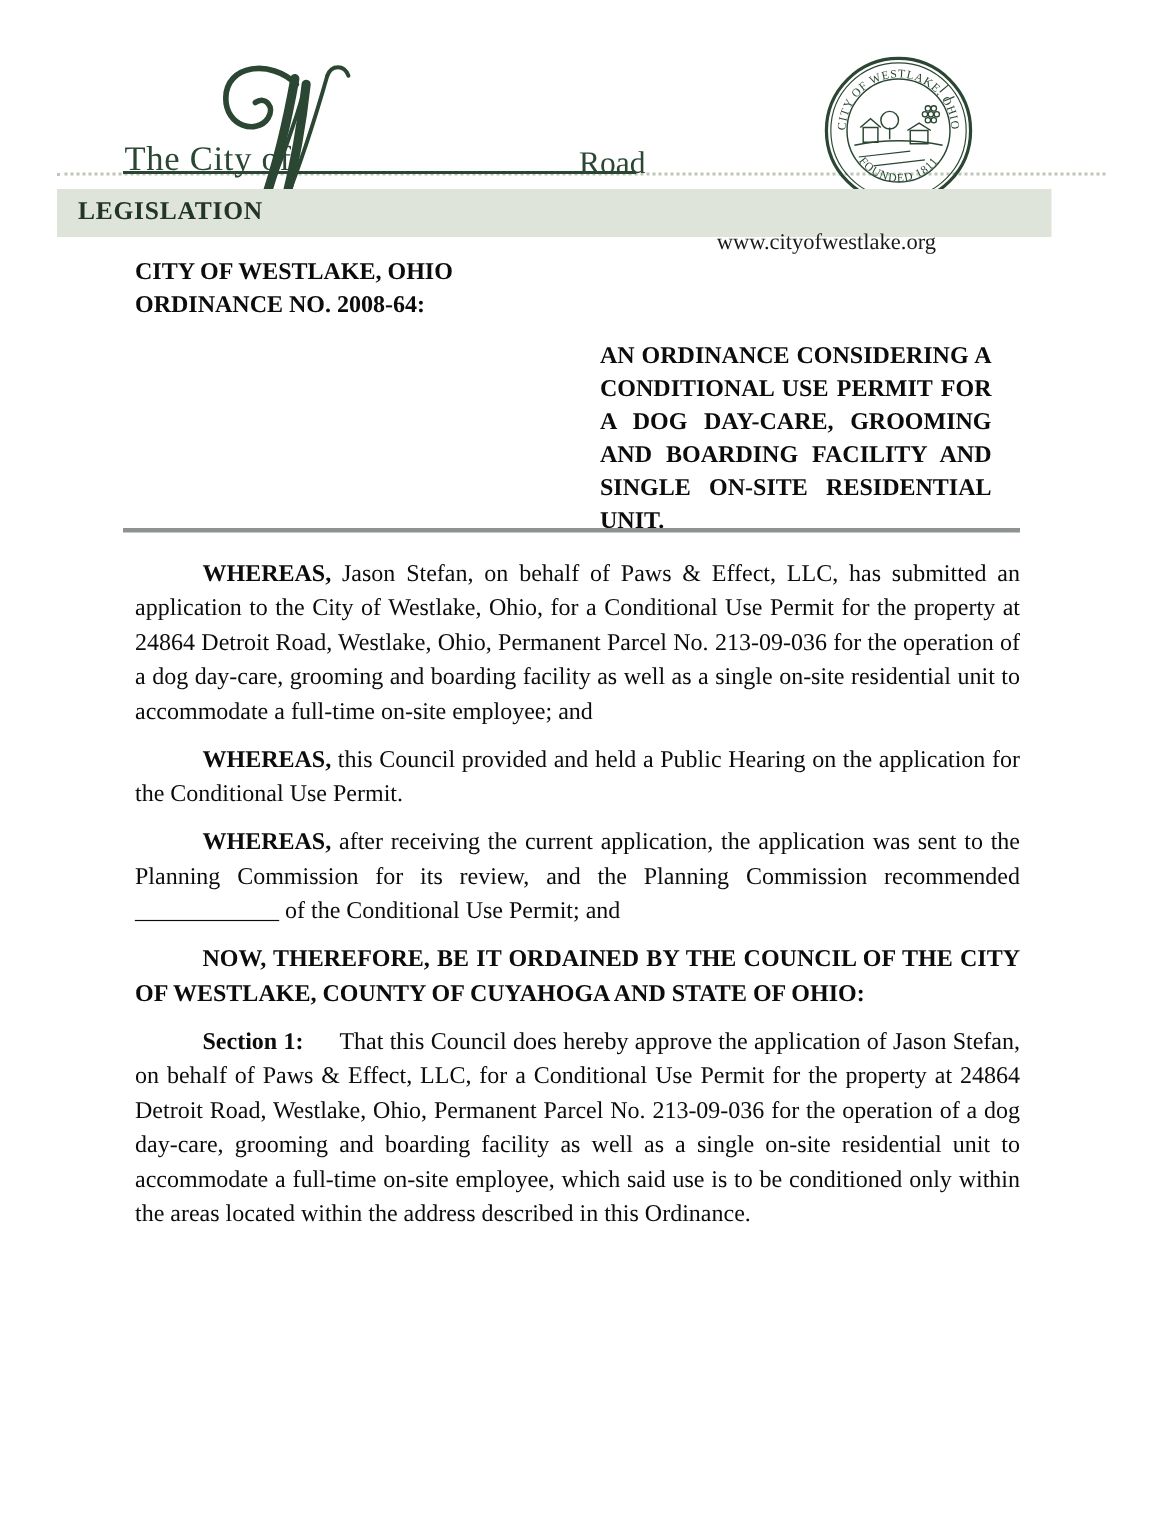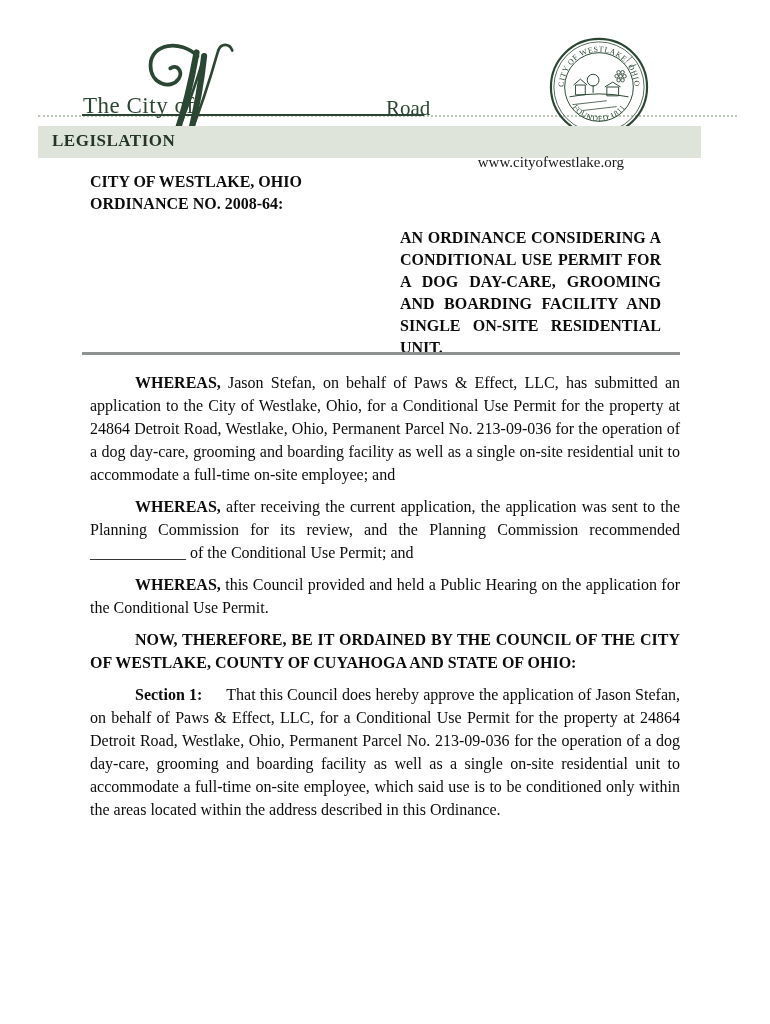--- a/index.html
+++ b/index.html
@@ -139,19 +139,19 @@
     <div>CITY OF WESTLAKE, OHIO</div>
     <div>ORDINANCE NO. 2008-64:</div>
   </div>
 
   <div class="doc-title">AN ORDINANCE CONSIDERING A CONDITIONAL USE PERMIT FOR A DOG DAY-CARE, GROOMING AND BOARDING FACILITY AND SINGLE ON-SITE RESIDENTIAL UNIT.</div>
 
   <div class="mid-rule"></div>
 
   <div class="doc-body">
       <p><span class="lead">WHEREAS,</span> Jason Stefan, on behalf of Paws &amp; Effect, LLC, has submitted an application to the City of Westlake, Ohio, for a Conditional Use Permit for the property at 24864 Detroit Road, Westlake, Ohio, Permanent Parcel No. 213-09-036 for the operation of a dog day-care, grooming and boarding facility as well as a single on-site residential unit to accommodate a full-time on-site employee; and</p>
+      <p><span class="lead">WHEREAS,</span> this Council provided and held a Public Hearing on the application for the Conditional Use Permit.</p>
       <p><span class="lead">WHEREAS,</span> after receiving the current application, the application was sent to the Planning Commission for its review, and the Planning Commission recommended ____________ of the Conditional Use Permit; and</p>
-      <p><span class="lead">WHEREAS,</span> this Council provided and held a Public Hearing on the application for the Conditional Use Permit.</p>
       <p class="allbold"><span class="lead">NOW, THEREFORE, BE IT ORDAINED BY THE COUNCIL OF THE CITY OF WESTLAKE, COUNTY OF CUYAHOGA AND STATE OF OHIO:</span></p>
       <p><span class="lead u">Section 1:</span><span class="tab"></span>That this Council does hereby approve the application of Jason Stefan, on behalf of Paws &amp; Effect, LLC, for a Conditional Use Permit for the property at 24864 Detroit Road, Westlake, Ohio, Permanent Parcel No. 213-09-036 for the operation of a dog day-care, grooming and boarding facility as well as a single on-site residential unit to accommodate a full-time on-site employee, which said use is to be conditioned only within the areas located within the address described in this Ordinance.</p>
     </div>
 
 </div>
 
 </body></html>

